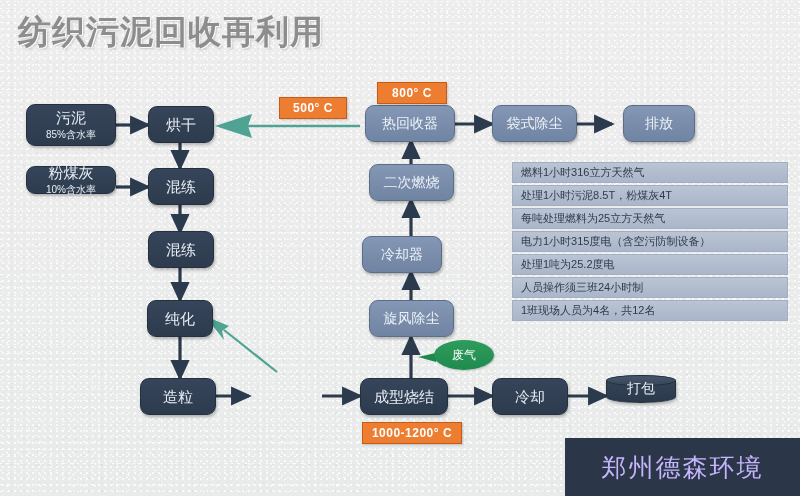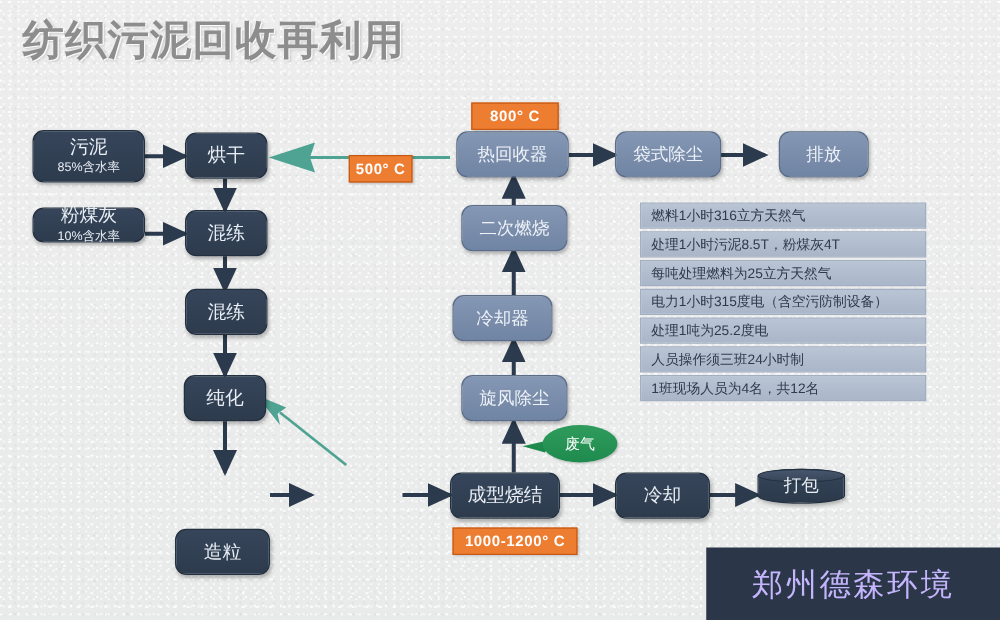--- a/index.html
+++ b/index.html
@@ -185,21 +185,21 @@
   </div>
 
   <div class="node dark" style="left:148px;top:231px;width:66px;height:37px;">
     <span class="t1">混练</span>
   </div>
 
   <div class="node dark" style="left:147px;top:300px;width:66px;height:37px;">
     <span class="t1">纯化</span>
   </div>
 
-  <div class="node dark" style="left:140px;top:378px;width:76px;height:37px;margin-top:45px;">
+  <div class="node dark" style="left:140px;top:378px;width:76px;height:37px;">
     <span class="t1">造粒</span>
   </div>
 
 
   <div class="node dark" style="left:360px;top:378px;width:88px;height:37px;">
     <span class="t1">成型烧结</span>
   </div>
 
   <div class="node dark" style="left:492px;top:378px;width:76px;height:37px;">
     <span class="t1">冷却</span>
@@ -226,29 +226,29 @@
   </div>
 
   <div class="node light" style="left:492px;top:105px;width:85px;height:37px;">
     <span>袋式除尘</span>
   </div>
 
   <div class="node light" style="left:623px;top:105px;width:72px;height:37px;">
     <span>排放</span>
   </div>
 
-  <div class="temp" style="left:279px;top:97px;width:51px;height:22px;margin-top:27px;">500°  C</div>
+  <div class="temp" style="left:279px;top:97px;width:68px;height:22px;">500°  C</div>
 
   <div class="temp" style="left:377px;top:82px;width:70px;height:22px;">800°  C</div>
 
   <div class="temp" style="left:362px;top:422px;width:100px;height:22px;">1000-1200°  C</div>
 
   <div class="callout" style="left:434px;top:340px;width:60px;height:30px;">废气</div>
 
-  <div id="speclist" style="left:512px;top:162px;width:229px;">
+  <div id="speclist" style="left:512px;top:162px;width:276px;">
     <div class="specrow">燃料1小时316立方天然气</div>
     <div class="specrow">处理1小时污泥8.5T，粉煤灰4T</div>
     <div class="specrow">每吨处理燃料为25立方天然气</div>
     <div class="specrow">电力1小时315度电（含空污防制设备）</div>
     <div class="specrow">处理1吨为25.2度电</div>
     <div class="specrow">人员操作须三班24小时制</div>
     <div class="specrow">1班现场人员为4名，共12名</div>
   </div>
 
   <div id="brand">

